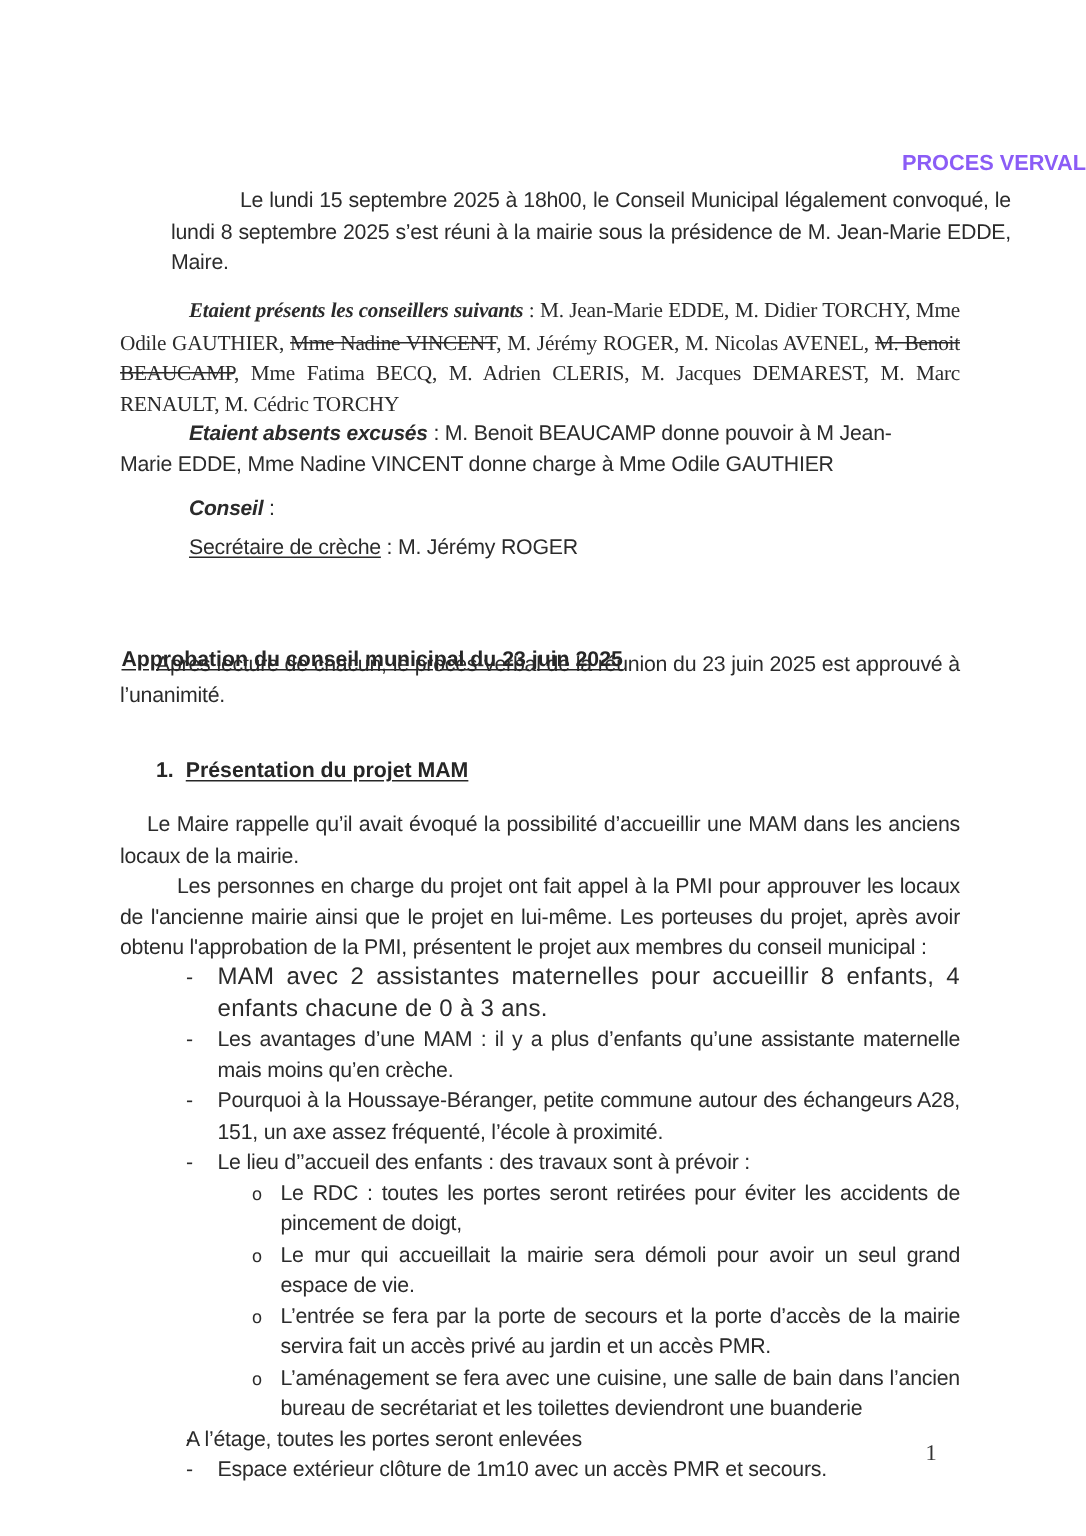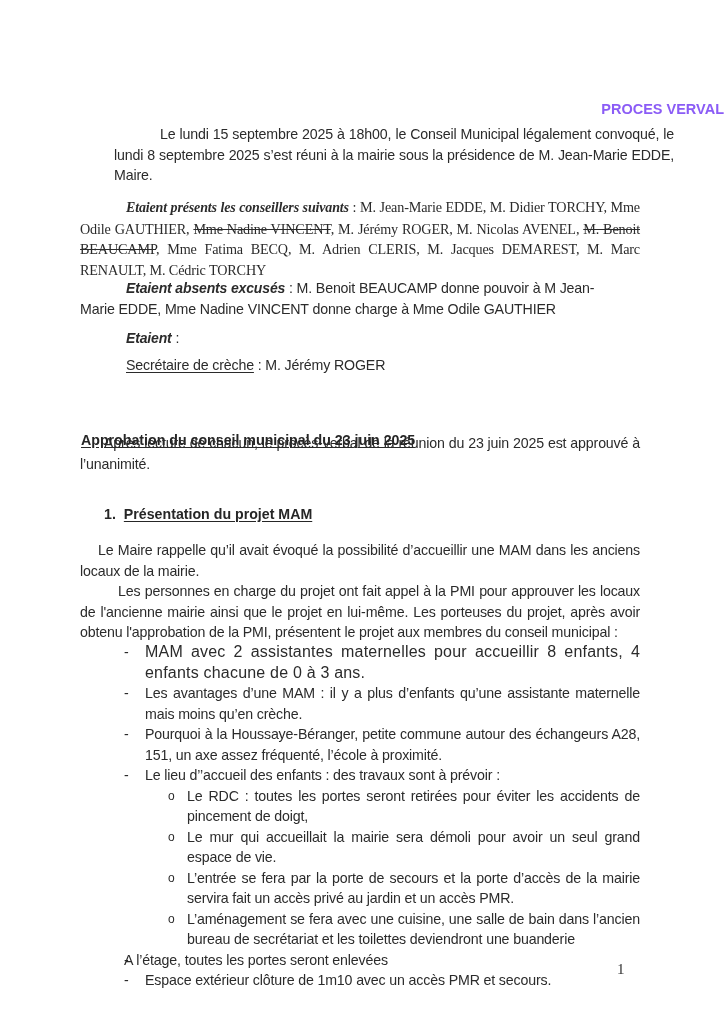--- a/index.html
+++ b/index.html
@@ -120,21 +120,21 @@
 <div class="page">
 
   <div class="title">PROCES VERVAL</div>
 
   <div class="para body-text intro">Le lundi 15 septembre 2025 à 18h00, le Conseil Municipal légalement convoqué, le lundi 8 septembre 2025 s’est réuni à la mairie sous la présidence de M. Jean-Marie EDDE, Maire.</div>
 
   <div class="para body-text presents"><span class="lbl-bold-italic">Etaient présents les conseillers suivants</span><span> : </span><span>M. Jean-Marie EDDE, M. Didier TORCHY, Mme Odile GAUTHIER, </span><span class="strike">Mme Nadine VINCENT</span><span>, M. Jérémy ROGER, M. Nicolas AVENEL, </span><span class="strike">M. Benoit BEAUCAMP</span><span>, Mme Fatima BECQ, M. Adrien CLERIS, M. Jacques DEMAREST, M. Marc RENAULT, M. Cédric TORCHY</span></div>
 
   <div class="para body-text absents"><span class="lbl-bold-italic">Etaient absents excusés</span><span> : </span><span>M. Benoit BEAUCAMP donne pouvoir à M Jean-Marie EDDE, Mme Nadine VINCENT donne charge à Mme Odile GAUTHIER</span></div>
 
-  <div class="absent-line body-text"><span class="lbl-bold-italic">Etaient</span><span> :</span></div>
+  <div class="absent-line body-text"><span class="lbl-bold-italic">Conseil</span><span> :</span></div>
 
   <div class="secretaire-line body-text"><span class="ul">Secrétaire de crèche</span><span> : </span><span>M. Jérémy ROGER</span></div>
 
   <div class="section-heading approbation-heading">Approbation du conseil municipal du 23 juin 2025</div>
 
   <div class="para body-text approbation-text">Après lecture de chacun, le procès-verbal de la réunion du 23 juin 2025 est approuvé à l’unanimité.</div>
 
   <div class="section-heading section-1" style="text-decoration:none;"><span class="num">1.</span><span class="ul">Présentation du projet MAM</span></div>
 
   <div class="para body-text mam-intro2">Les personnes en charge du projet ont fait appel à la PMI pour approuver les locaux de l'ancienne mairie ainsi que le projet en lui-même. Les porteuses du projet, après avoir obtenu l'approbation de la PMI, présentent le projet aux membres du conseil municipal :</div>

